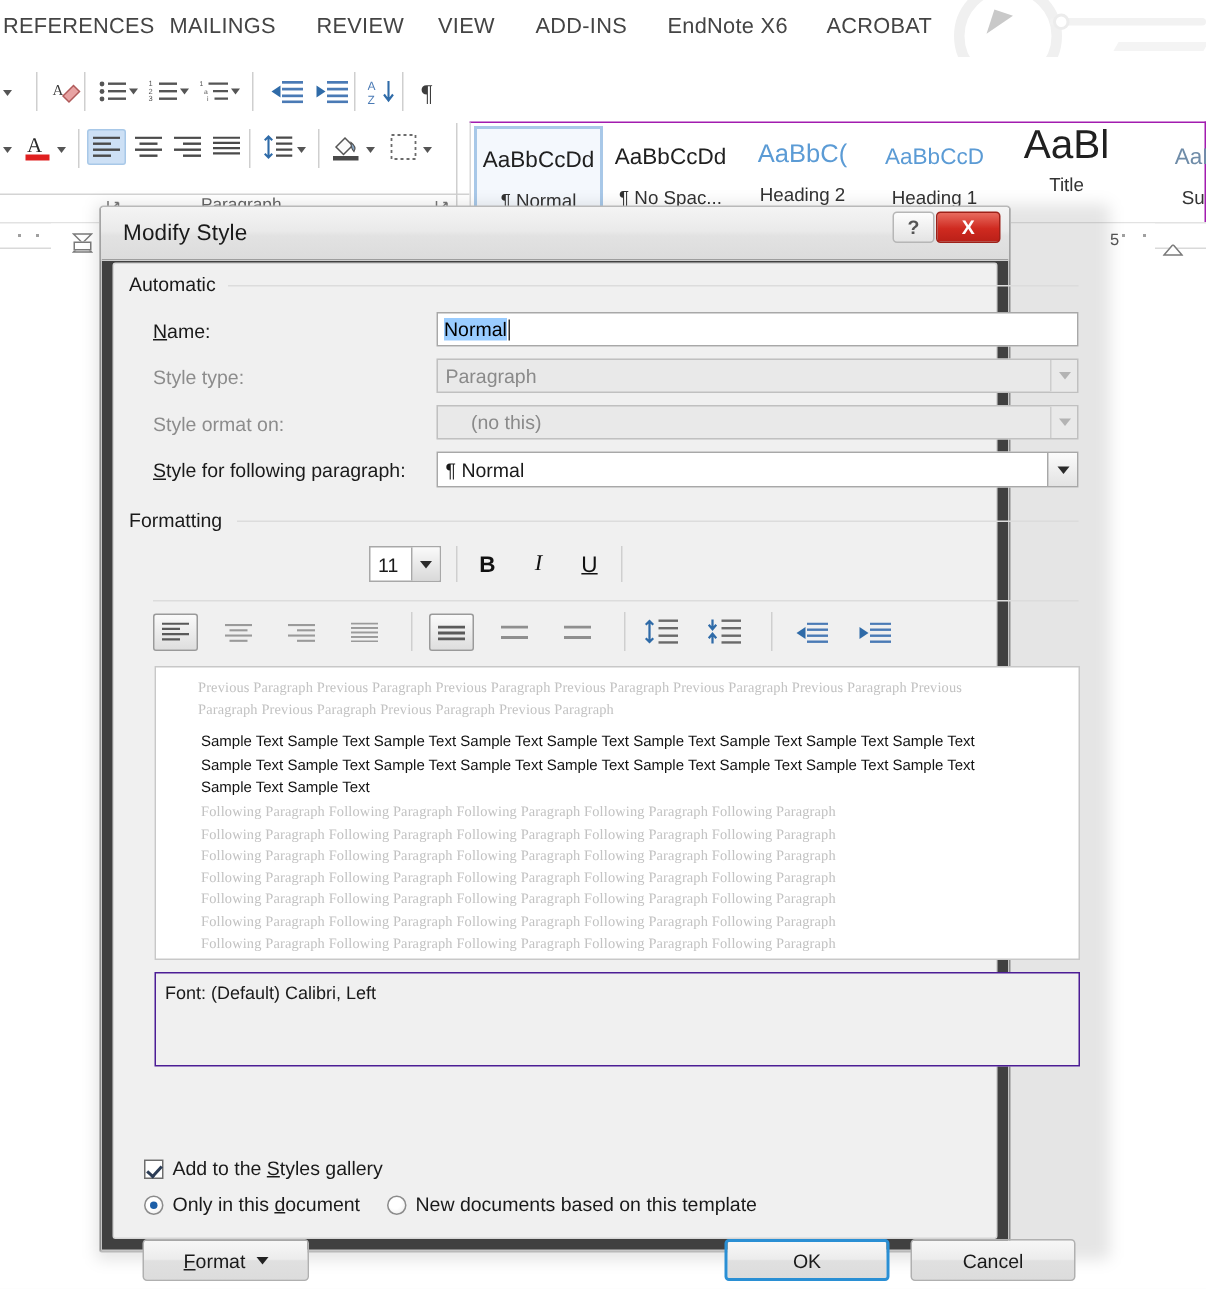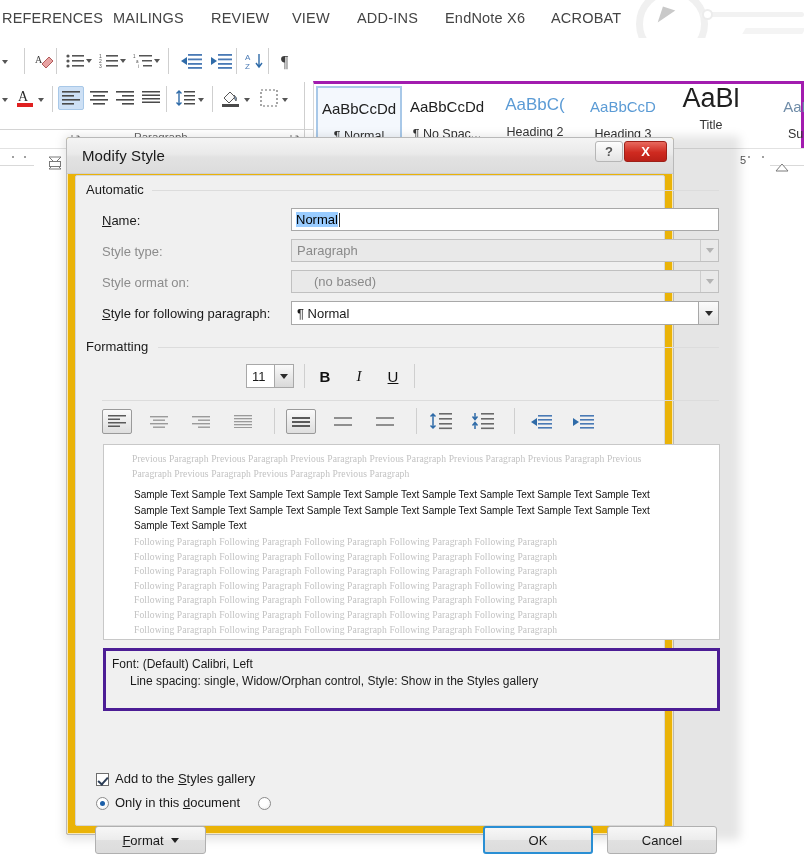--- a/index.html
+++ b/index.html
@@ -63,37 +63,37 @@
     border-bottom: 17px solid transparent;
     transform: rotate(18deg);
   }
   .wm-bar1 { position:absolute; left:700px; top:12px; width:104px; height:5px; background:#f2f2f2; border-radius:3px;}
   .wm-dot1 { position:absolute; left:702px; top:9px; width:11px; height:11px; border:2px solid #ececec; border-radius:50%; background:#fff;}
   .wm-bar2 { position:absolute; left:744px; top:28px; width:60px; height:6px; background:#f4f4f4; transform: skewX(-30deg);}
 
   
   .gallery {
     position: absolute; left: 313px; top: 43px; width: 491px; height: 72px;
-    border: 3px solid #a21caf; border-left: 1px solid #d8d8d8; background: #fff;
+    border: 1px solid #a21caf; border-left: 1px solid #d8d8d8; background: #fff;
   }
   .gal-item { position: absolute; top: 2px; width: 86px; height: 68px; text-align: center; }
   .gal-item.sel { border: 2px solid #a8c8e8; background: #f4f8fd; }
   .gal-prev { font-size: 15px; color: #202020; margin-top: 11px; line-height: 20px; white-space: nowrap; overflow: hidden; }
   .gal-name { font-size: 12.5px; color: #333; margin-top: 10px; white-space: nowrap; overflow: hidden; }
 
   
   .dlg-shadow {
     position: absolute; left: 64px; top: 136px; width: 676px; height: 704px;
     background: rgba(0,0,0,0.10);
     filter: blur(5px);
     border-radius: 4px;
   }
   .dialog {
     position: absolute; left: 66px; top: 137px; width: 608px; height: 698px;
-    background: #eab308;
+    background: #404040;
     border: 1px solid #b9b9b9;
     border-radius: 3px 3px 2px 2px;
     box-shadow: 0 0 0 1px rgba(255,255,255,0.7) inset;
   }
   .titlebar {
     position: absolute; left: 0; top: 0; width: 100%; height: 36px;
     background: linear-gradient(to bottom, #f4f4f4 0%, #eaeaea 45%, #e2e2e2 55%, #dcdcdc 100%);
     border-bottom: 1px solid #cfcfcf;
     border-radius: 2px 2px 0 0;
     overflow: hidden;
@@ -168,21 +168,21 @@
   
   .preview {
     position: absolute; background: #fff; border: 1px solid #c8c8c8;
     overflow: hidden;
   }
   .pv-prev { font-family: "Liberation Serif", serif; font-size: 9.6px; color: #c2c2c2; line-height: 15px; letter-spacing:.1px; }
   .pv-samp { font-family: "Liberation Sans", sans-serif; font-size: 10px; color: #121212; line-height: 15.5px; }
   .pv-foll { font-family: "Liberation Serif", serif; font-size: 9.6px; color: #c2c2c2; line-height: 14.6px; letter-spacing:.1px; }
 
   .descbox {
-    position: absolute; background: #f0f0f0; border: 3px solid #4c1d95;
+    position: absolute; background: #f0f0f0; border: 1px solid #4c1d95;
     font-size: 12px; color: #1a1a1a; line-height: 17px; padding-left: 40px;
   }
   .desc-l1 { position:absolute; left: 6px; top: 5px; }
   .desc-l2 { position:absolute; left: 24px; top: 22px; }
 
   .cbx {
     position:absolute; width:13px; height:13px; background:#fff;
     border:1px solid #6d6d6d;
   }
   .cbx::after {
@@ -402,21 +402,21 @@
       <div class="gal-item" style="left:90px">
         <div class="gal-prev" style="color:#202020;font-size:15px">AaBbCcDd</div>
         <div class="gal-name">¶ No Spac...</div>
       </div>
       <div class="gal-item" style="left:178px">
         <div class="gal-prev" style="color:#5b9bd5;font-size:17px;margin-top:9px">AaBbC(</div>
         <div class="gal-name">Heading 2</div>
       </div>
       <div class="gal-item" style="left:266px">
         <div class="gal-prev" style="color:#5b9bd5;font-size:15px">AaBbCcD</div>
-        <div class="gal-name">Heading 3</div>
+        <div class="gal-name">Heading 1</div>
       </div>
       <div class="gal-item" style="left:354px">
         <div class="gal-prev" style="color:#202020;font-size:27px;margin-top:2px">AaBl</div>
         <div class="gal-name">Title</div>
       </div>
       <div class="gal-item" style="left:442px">
         <div class="gal-prev" style="color:#6f8ca8;font-size:15px">AaBl</div>
         <div class="gal-name">Sub</div>
       </div>
     </div>
@@ -473,21 +473,21 @@
       <div class="lbl dis" style="left:26px; top:68px">Style type:</div>
       <div class="combo dis" style="left:215px; top:63px; width:428px; height:23px;">
         <div class="ctext">Paragraph</div>
         <div class="cbtn">
             <span class="arr"></span>
           </div>
       </div>
 
       <div class="lbl dis" style="left:26px; top:99px">Style ormat on:</div>
       <div class="combo dis" style="left:215px; top:94px; width:428px; height:23px;">
-        <div class="ctext" style="padding-left:22px">(no based)</div>
+        <div class="ctext" style="padding-left:22px">(no this)</div>
         <div class="cbtn">
             <span class="arr"></span>
           </div>
       </div>
 
       <div class="lbl" style="left:26px; top:130px"><span class="u">S</span>tyle for following paragraph:</div>
       <div class="combo" style="left:215px; top:125px; width:428px; height:24px;">
         <div class="ctext">¶ Normal</div>
         <div class="cbtn" style="width:20px;">
             <span class="arr"></span>
@@ -613,29 +613,29 @@
             <div class="pv-foll">Following Paragraph Following Paragraph Following Paragraph Following Paragraph Following Paragraph</div>
             <div class="pv-foll">Following Paragraph Following Paragraph Following Paragraph Following Paragraph Following Paragraph</div>
             <div class="pv-foll">Following Paragraph Following Paragraph Following Paragraph Following Paragraph Following Paragraph</div>
             <div class="pv-foll">Following Paragraph Following Paragraph Following Paragraph Following Paragraph Following Paragraph</div>
             <div class="pv-foll">Following Paragraph Following Paragraph Following Paragraph Following Paragraph Following Paragraph</div>
           </div>
       </div>
 
       <div class="descbox" style="left:27px; top:472px; width:617px; height:63px;">
         <div class="desc-l1">Font: (Default) Calibri, Left</div>
-        <div class="desc-l2">Line spacing:  single, Widow/Orphan control, Style: Show in the Styles gallery</div>
       </div>
 
       <div class="cbx" style="left:20px; top:597px;"></div>
       <div class="lbl" style="left:39px; top:595px">Add to the <span class="u">S</span>tyles gallery</div>
 
       <div class="rdo on" style="left:20px; top:621px;"></div>
       <div class="lbl" style="left:39px; top:619px">Only in this <span class="u">d</span>ocument</div>
       <div class="rdo" style="left:182px; top:621px;"></div>
+      <div class="lbl" style="left:201px; top:619px">New documents based on this template</div>
 
       <div class="pbtn" style="left:19px; top:650px; width:111px; height:28px;">
         <span><span class="u">F</span>ormat</span>
         <span style="display:inline-block;margin-left:7px;width:0;height:0;border-left:4px solid transparent;border-right:4px solid transparent;border-top:5px solid #222;"></span>
       </div>
       <div class="pbtn focus" style="left:407px; top:650px; width:110px; height:28px;">OK</div>
       <div class="pbtn" style="left:531px; top:650px; width:110px; height:28px;">Cancel</div>
 
     </div>
   </div>

